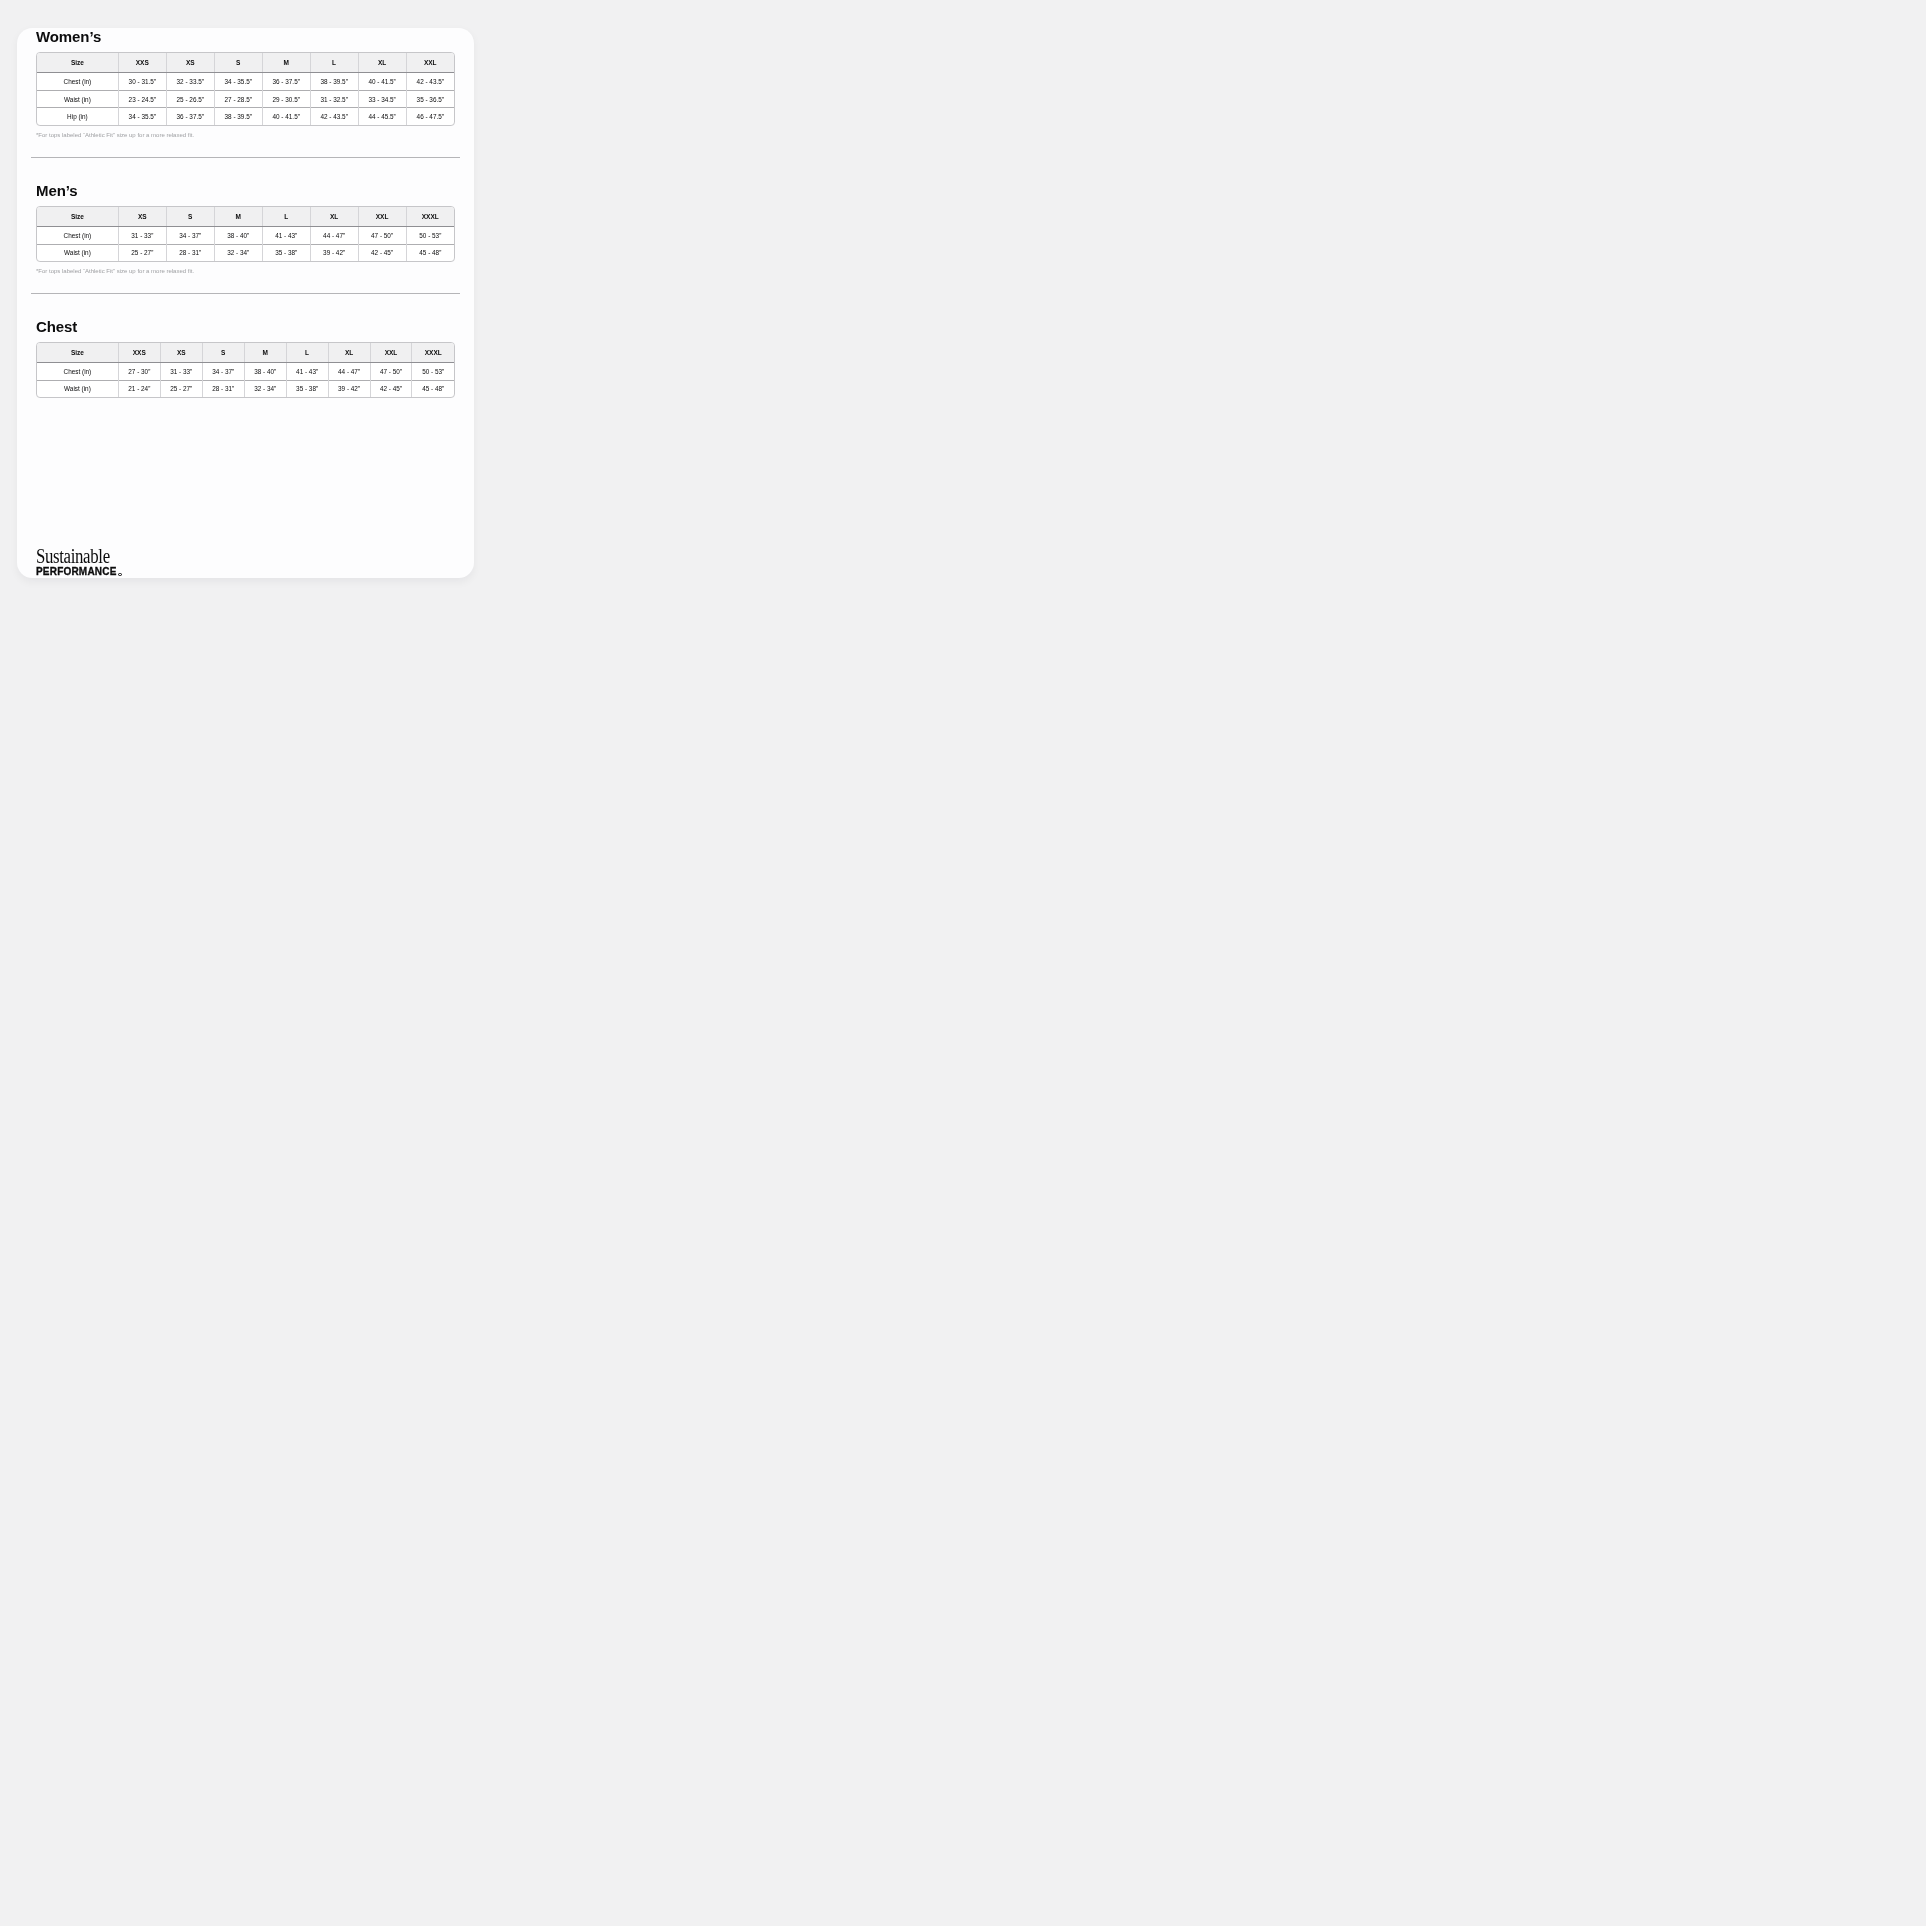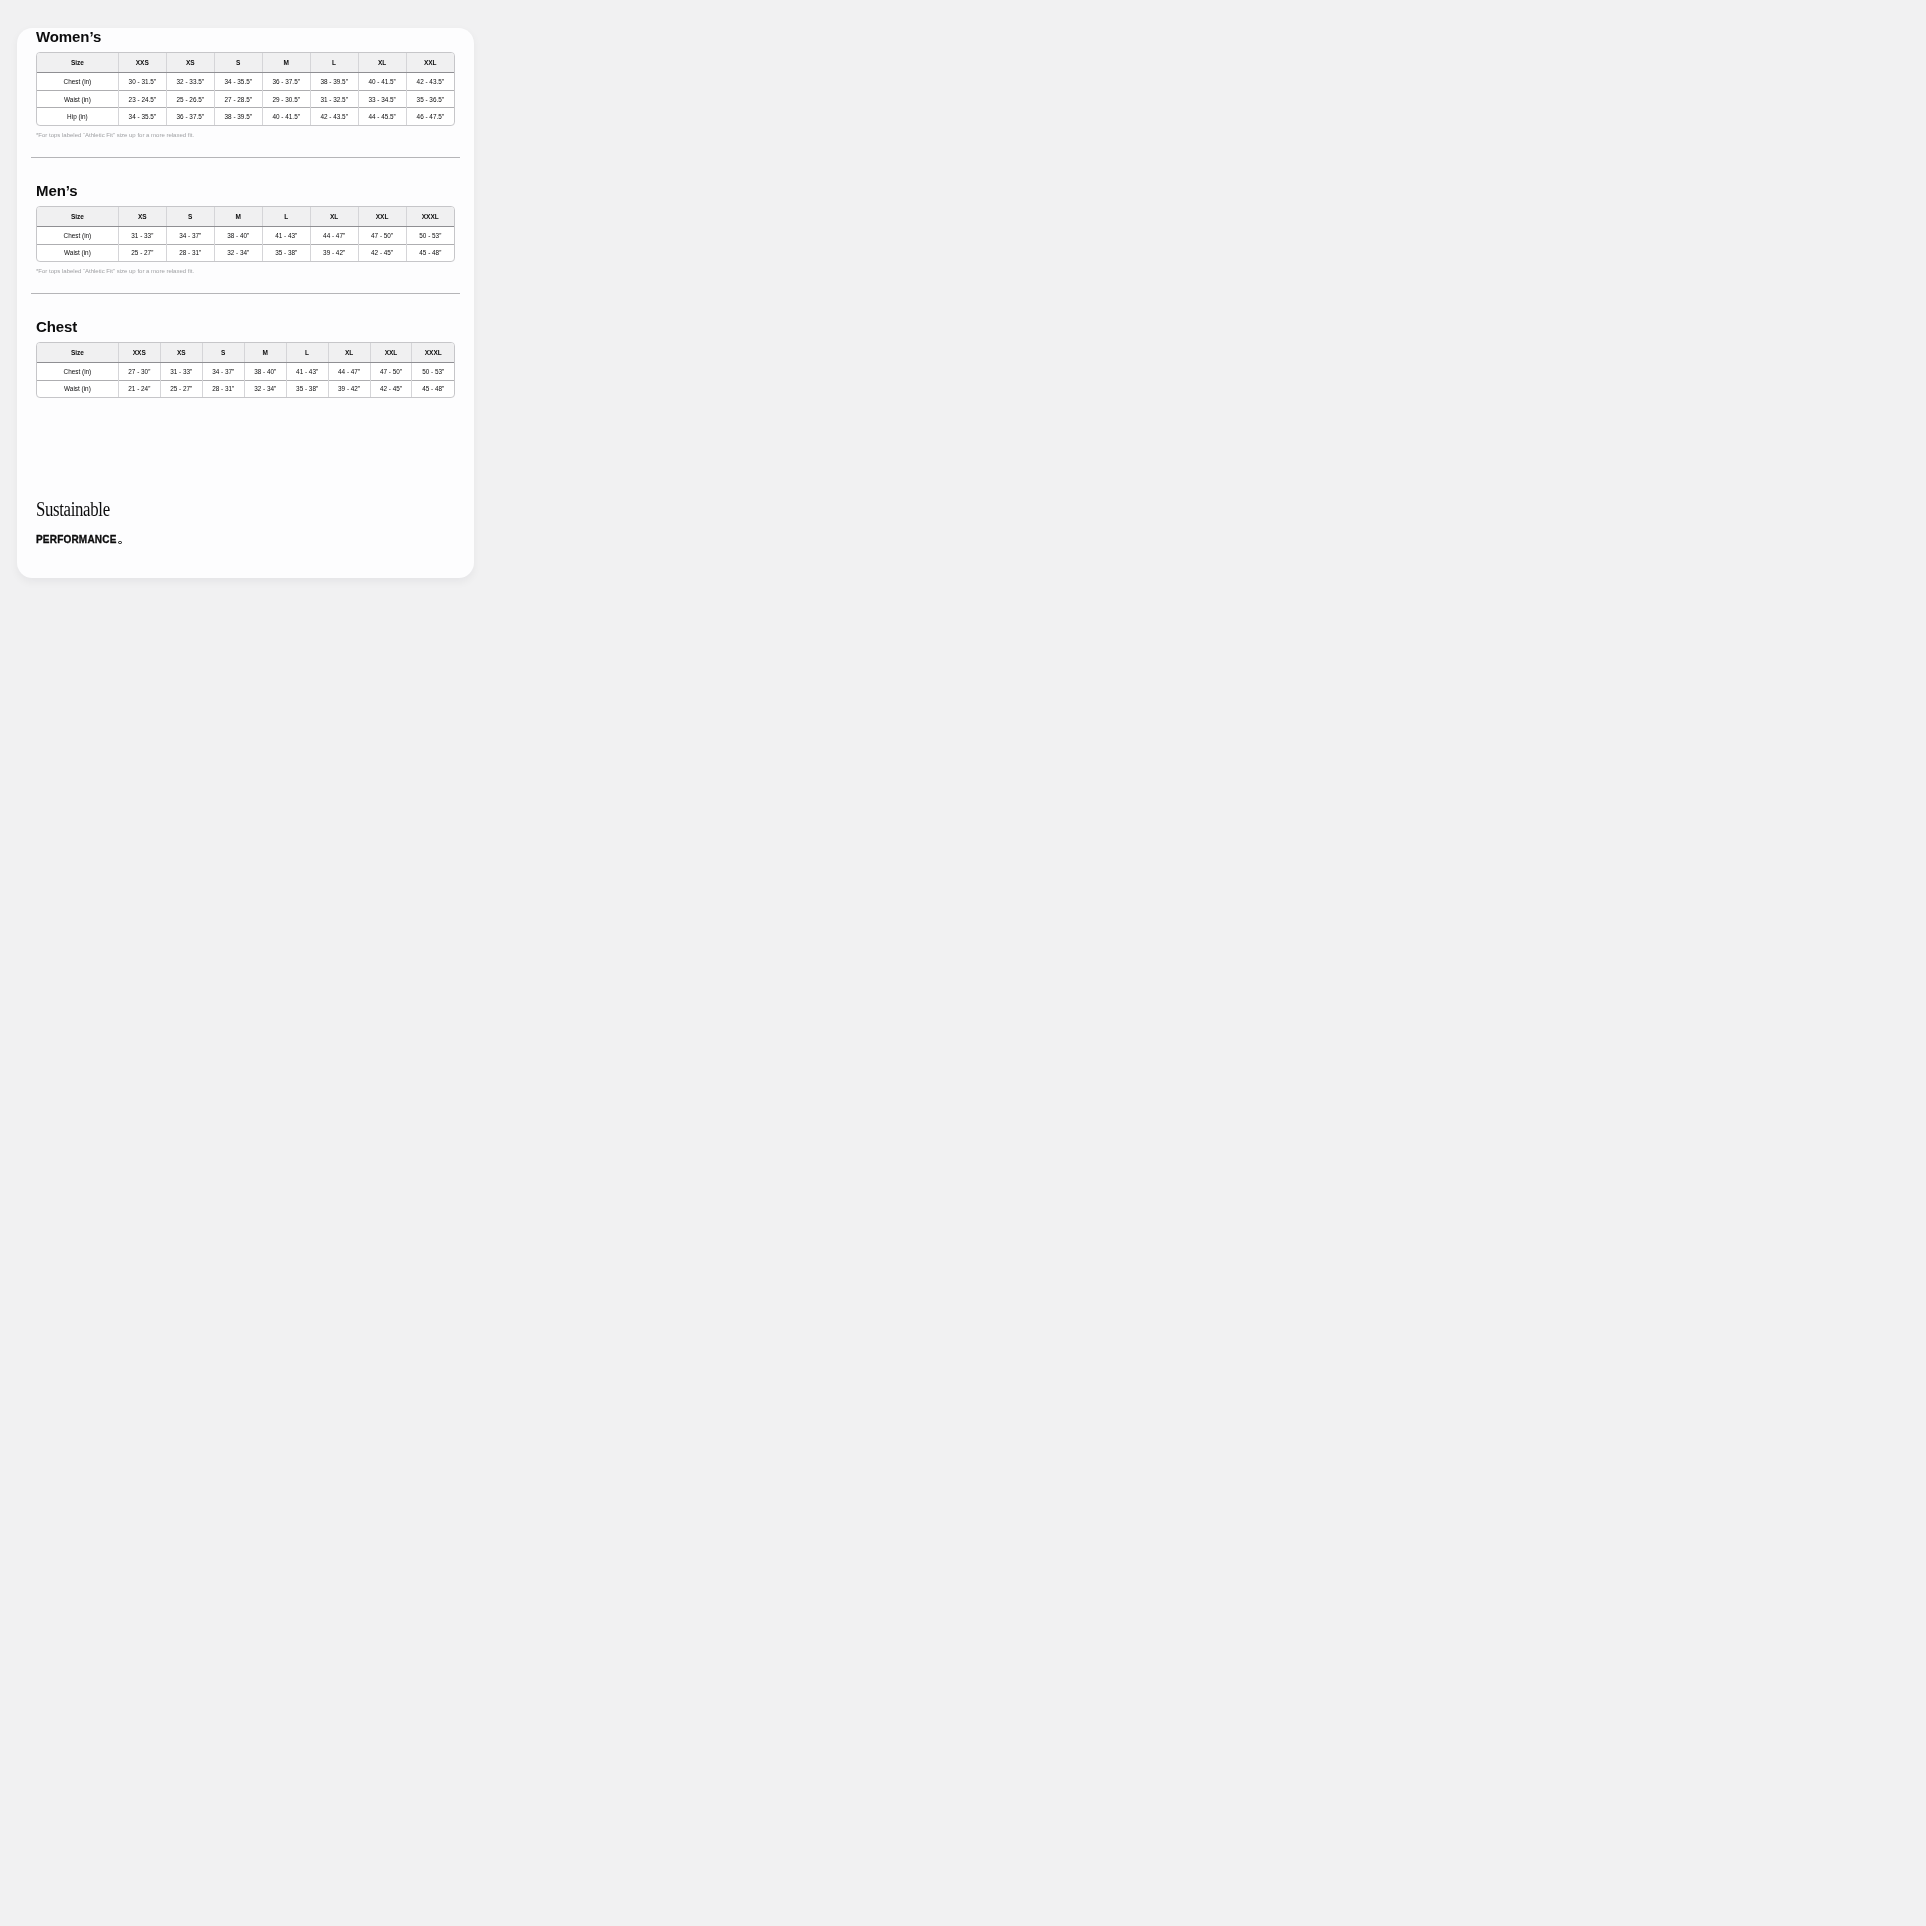--- a/index.html
+++ b/index.html
@@ -54,28 +54,28 @@
   }
   tbody td{height:16.6px;font-size:6.4px;}
   tbody tr + tr td{border-top:0.4px solid #aeaeb1;}
   th + th, td + td{border-left:0.4px solid #d5d5d8;}
   .footnote{
     color:#9fa0a3;font-size:6px;line-height:1.2;
     margin:6.2px 0 0 0;
   }
   .divider{border-top:0.4px solid #b5b5b8;margin:17.3px -4.6px 0 -4.6px;height:0;}
   
-  .footer-logo{position:absolute;left:19px;bottom:33px;}
+  .footer-logo{position:absolute;left:19px;bottom:1px;}
   .sus{
     font-family:"Liberation Serif","DejaVu Serif",serif;
     font-size:20px;line-height:.92;letter-spacing:-0.4px;
     transform:scaleX(.84);transform-origin:left bottom;white-space:nowrap;
   }
   .perf-row{
-    margin-top:17px;display:flex;align-items:baseline;
+    margin-top:2px;display:flex;align-items:baseline;
     font-size:10px;font-weight:700;line-height:1;letter-spacing:0.2px;
     -webkit-text-stroke:0.3px #0c0c0d;white-space:nowrap;
   }
   .ring{
     display:inline-block;width:1.7px;height:1.7px;
     border:0.9px solid #0c0c0d;border-radius:50%;
     margin-left:1.5px;align-self:flex-end;margin-bottom:0.8px;
   }
 </style>
 </head>

